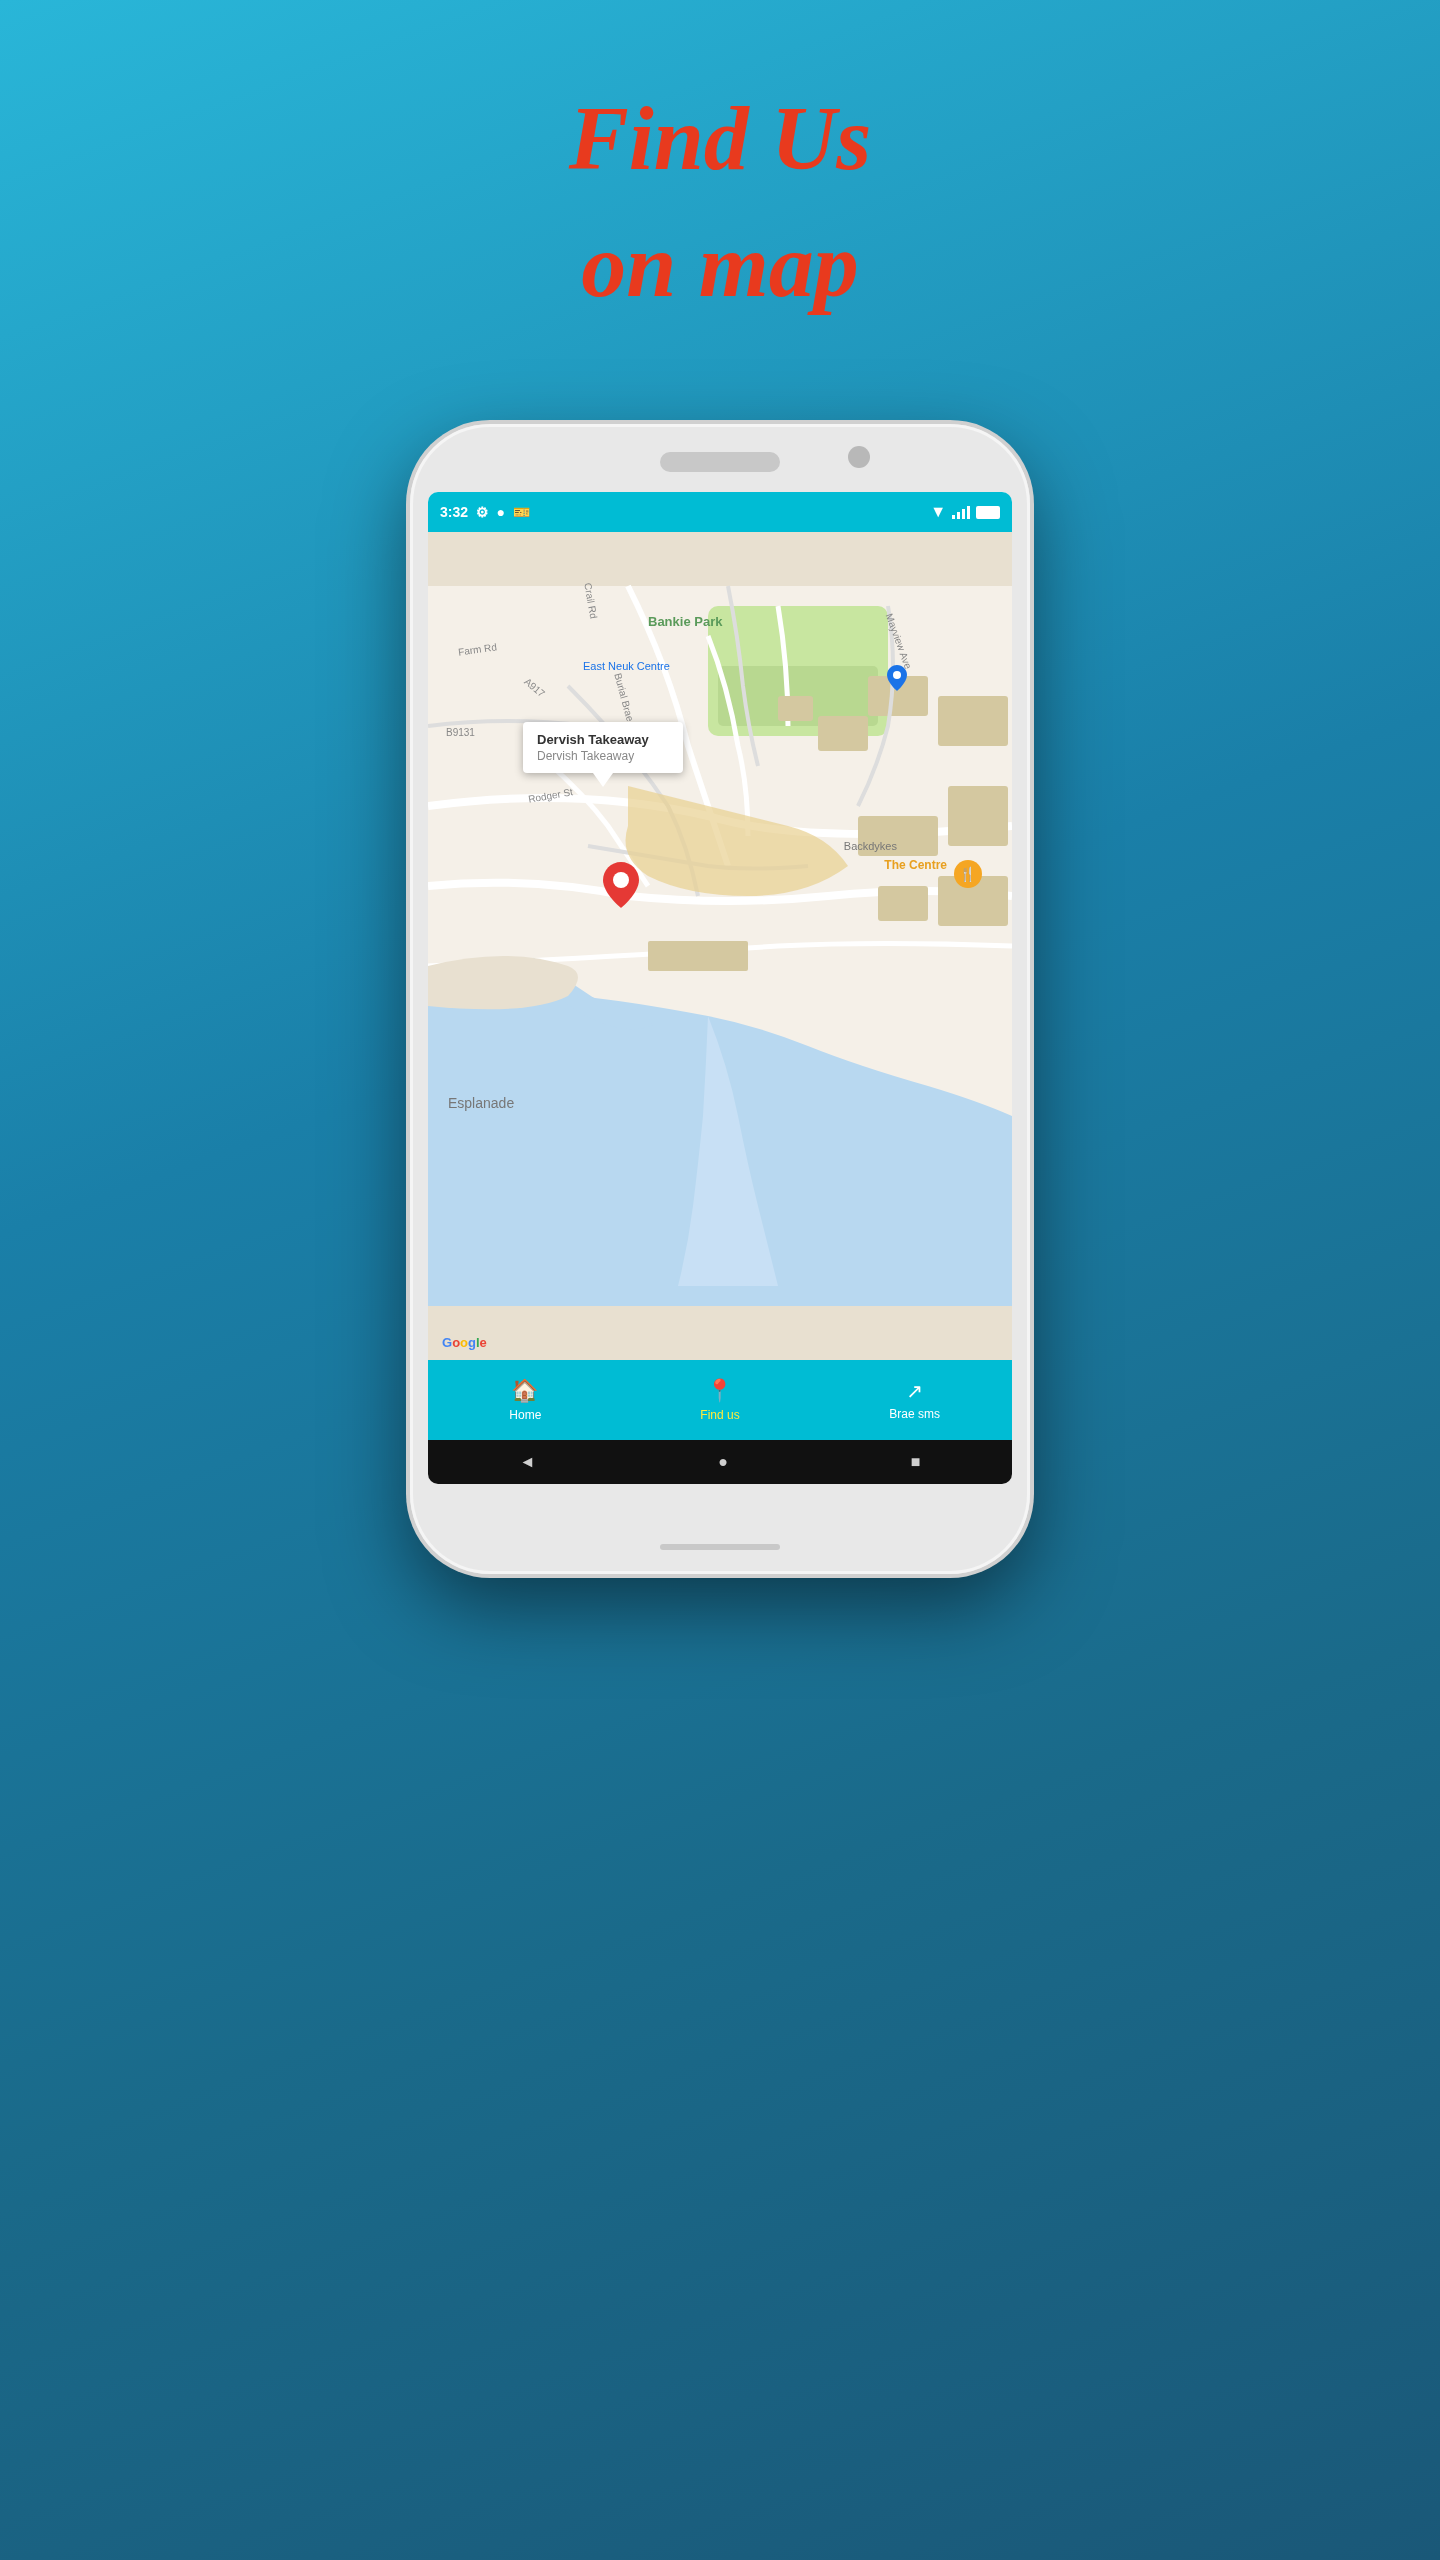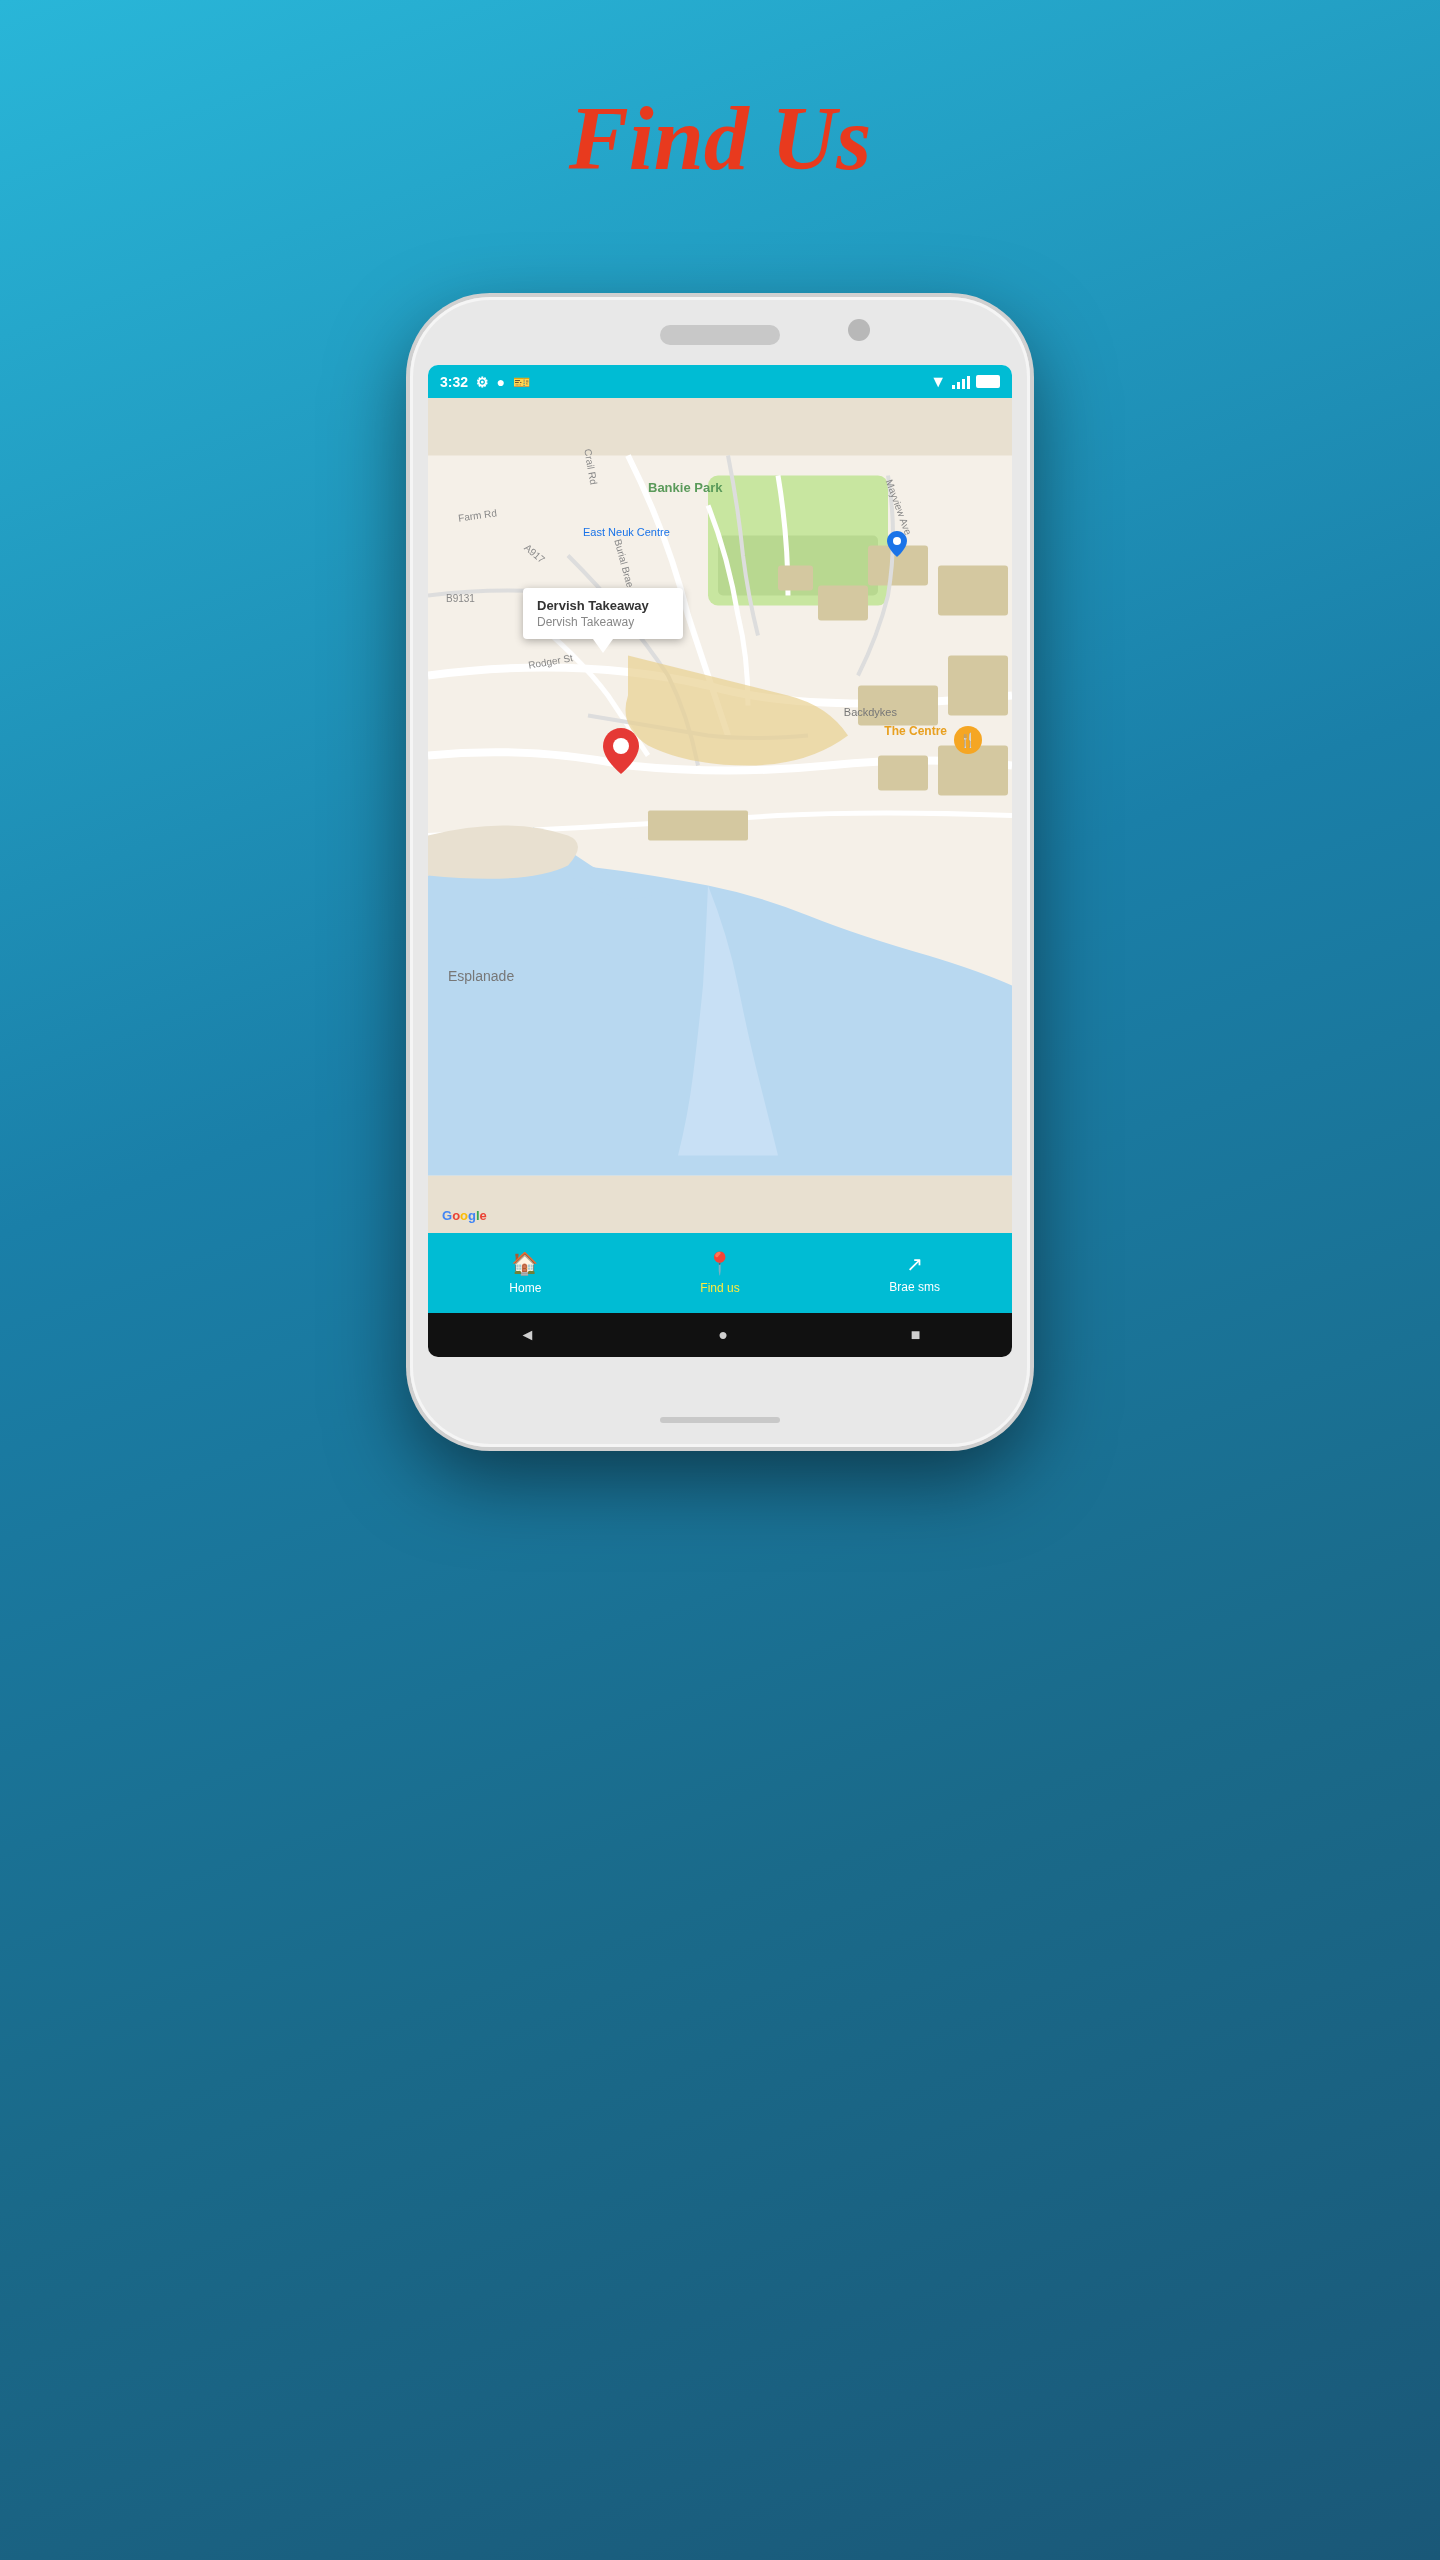--- a/index.html
+++ b/index.html
@@ -87,21 +87,21 @@
       bottom: 90px;
       background: #fff;
       border-radius: 10px;
       overflow: hidden;
       display: flex;
       flex-direction: column;
     }
 
     
     .status-bar {
-      height: 33px;
+      height: 40px;
       background: #00bcd4;
       display: flex;
       align-items: center;
       justify-content: space-between;
       padding: 0 12px;
       flex-shrink: 0;
     }
 
     .status-left {
       display: flex;
@@ -341,20 +341,21 @@
       color: #1a73e8;
       font-size: 20px;
       z-index: 10;
     }
   </style>
 </head>
 <body>
 
 <div class="page-title">
   <div class="line1">Find Us</div>
+  <div class="line2">on map</div>
 </div>
 
 <div class="phone-wrapper">
   <div class="phone-shell"></div>
   <div class="phone-speaker"></div>
   <div class="phone-camera"></div>
 
   <div class="phone-screen">
 
     <div class="status-bar">

